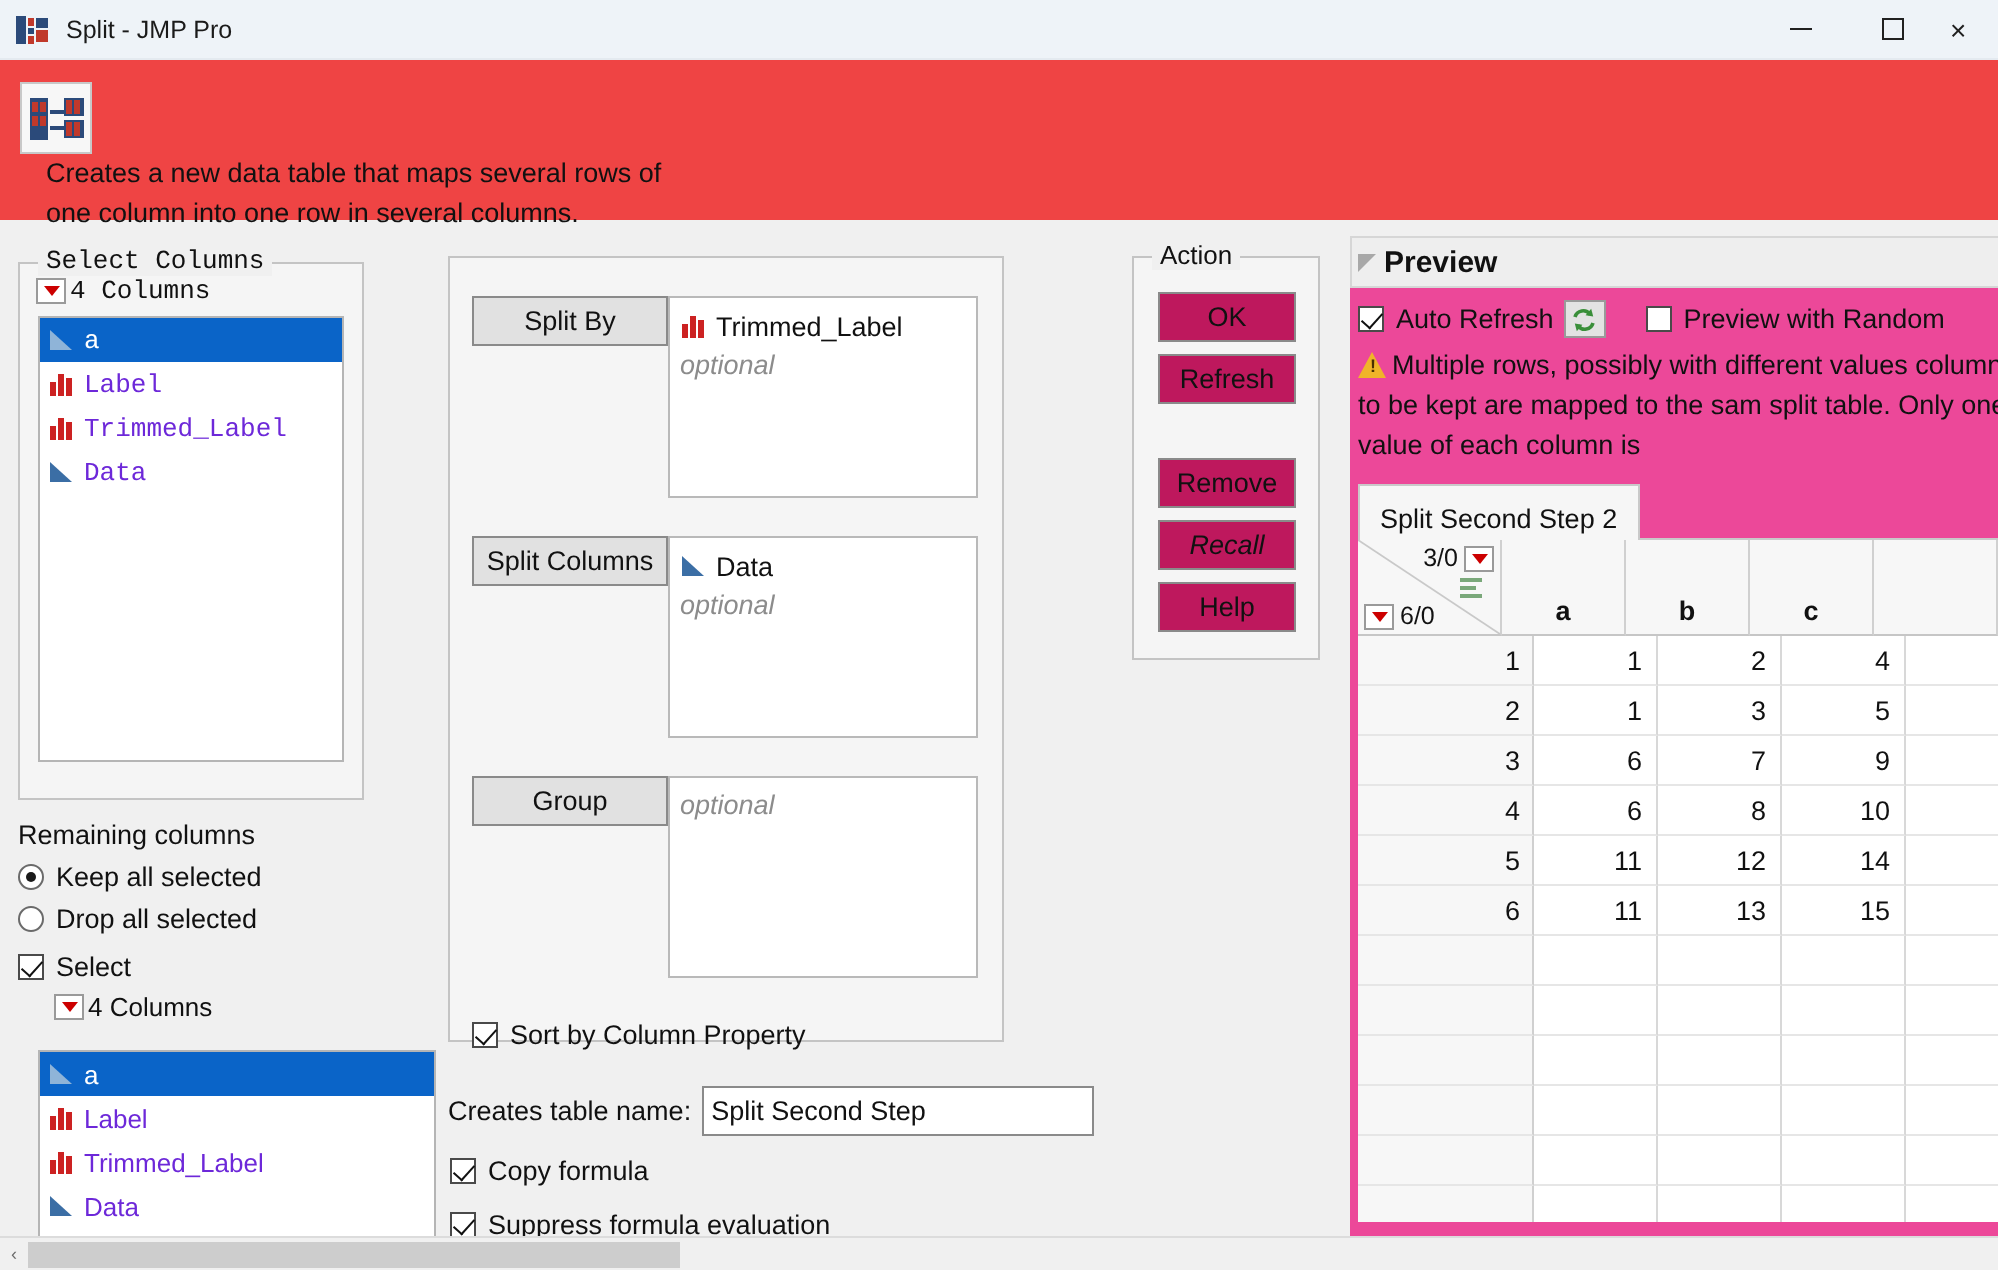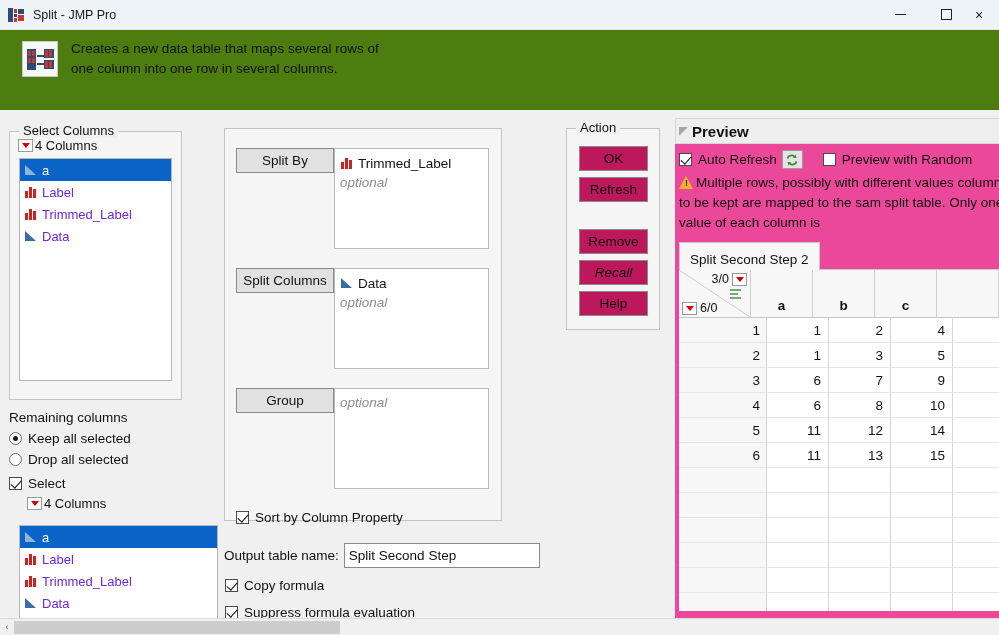--- a/index.html
+++ b/index.html
@@ -40,22 +40,22 @@
   .wbtn .cls { font-size:14px; color:#202020; line-height:1; }
   .wbtn.close { width: 30px; justify-content:flex-start; padding-left:6px; overflow:hidden;}
 
   
   .jmpicon { position:absolute; left:0; top:0; width:16px; height:14px; }
   .jmpicon i { position:absolute; display:block; }
 
   
   .header {
     position:absolute; left:0; top:30px; width:999px; height:80px;
-    background:#4d7c0f;
-    display:flex; padding-left:22px; padding-top:9px;
+    background:#ef4444;
+    display:flex; padding-left:10px; padding-top:9px;flex-direction:column;
   }
   .bigicon {
     width:36px; height:36px; flex:0 0 auto;
     background:#f7f7f7; border:1px solid #c8c8c8;
     position:relative; margin-top:2px;
   }
   .hdr-text {
     margin-left:13px; font-size:13.5px; color:#111; line-height:19.5px;
     max-width: 330px;
   }
@@ -66,21 +66,21 @@
     border:1px solid #c4c4c4;
     background:#f5f5f5;
   }
   .gbox-title {
     position:absolute; top:-9px; left:9px;
     background:#f0f0f0; padding:0 4px;
     font-size:13px; color:#111;
   }
 
   
-  #selcols { left:9px; top:131px; width:173px; height:269px; }
+  #selcols { left:9px; top:131px; width:173px; height:269px;font-family:Liberation Mono, monospace; }
   .collabel-row {
     position:absolute; left:8px; top:6px;
     display:flex; align-items:center; font-size:13px; color:#111;
   }
   .reddrop {
     width:15px; height:13px; border:1px solid #9a9a9a; background:#fff;
     display:inline-flex; align-items:center; justify-content:center;
     margin-right:2px; flex:0 0 auto;
   }
   .reddrop b {
@@ -460,21 +460,21 @@
       </div>
     </div>
 
     <div class="check-row" id="sortprop">
       <span class="cbox on"></span>
       <span>Sort by Column Property</span>
     </div>
   </div>
 
   <div class="outrow">
-    <span class="outlabel">Output table name:</span>
+    <span class="outlabel">Creates table name:</span>
     <input class="outinput" value="Split Second Step" style="">
   </div>
   <div class="check-row" id="copyformula">
     <span class="cbox on"></span>
     <span>Copy formula</span>
   </div>
   <div class="check-row" id="suppressform">
     <span class="cbox on"></span>
     <span>Suppress formula evaluation</span>
   </div>

